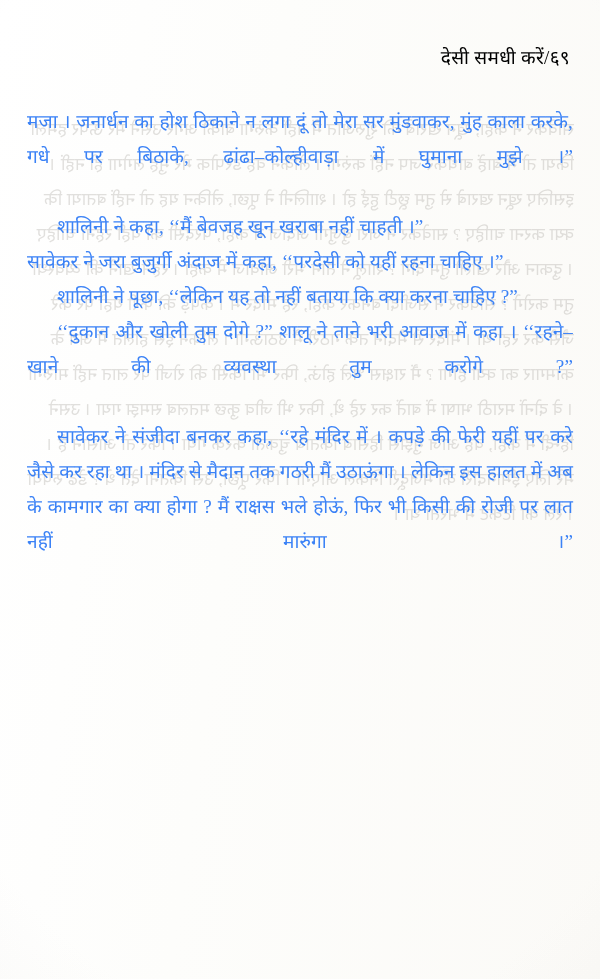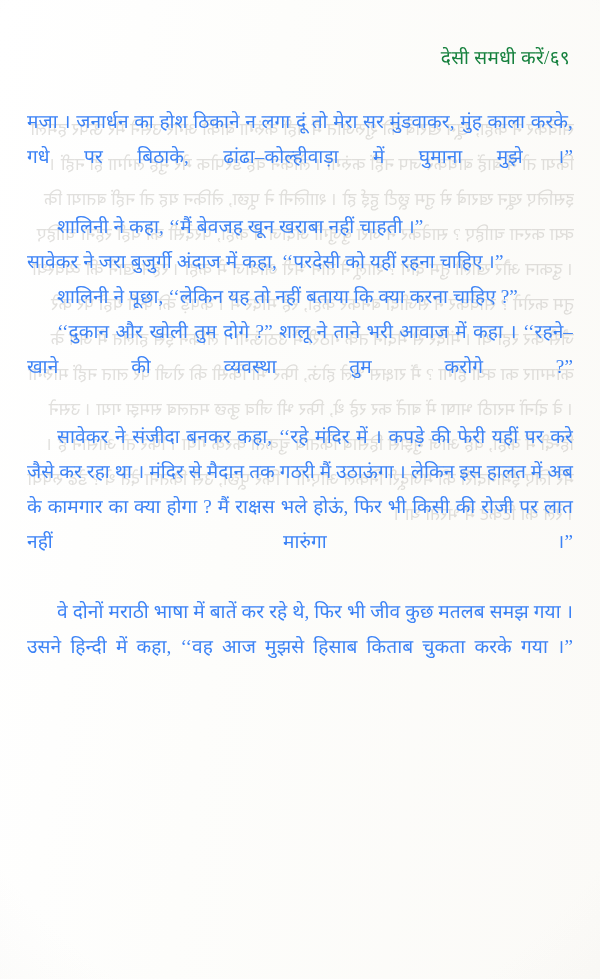--- a/index.html
+++ b/index.html
@@ -50,21 +50,21 @@
     white-space: pre-wrap;
     word-break: break-word;
   }
 
   .page-header {
     position: absolute;
     top: 44px;
     right: 30px;
     font-size: 19px;
     line-height: 28px;
-    color: #15803d;
+    color: #000000;
     letter-spacing: 0.3px;
     white-space: nowrap;
   }
 
   .body-text {
     position: absolute;
     left: 27px;
     top: 104px;
     width: 546px;
     color: #3b82f6;
@@ -107,17 +107,16 @@
 
   <div class="page-header">देसी समधी करें/६९</div>
 
   <div class="body-text">
     <p class="para flush">मजा । जनार्धन का होश ठिकाने न लगा दूं तो मेरा सर मुंडवाकर, मुंह काला करके, गधे पर बिठाके, ढांढा–कोल्हीवाड़ा में घुमाना मुझे ।”</p>
     <p class="para indent noexpand">शालिनी ने कहा, ‘‘मैं बेवजह खून खराबा नहीं चाहती ।”</p>
     <p class="para flush noexpand">सावेकर ने जरा बुजुर्गी अंदाज में कहा, ‘‘परदेसी को यहीं रहना चाहिए ।”</p>
     <p class="para indent noexpand">शालिनी ने पूछा, ‘‘लेकिन यह तो नहीं बताया कि क्या करना चाहिए ?”</p>
     <p class="para indent">‘‘दुकान और खोली तुम दोगे ?” शालू ने ताने भरी आवाज में कहा । ‘‘रहने–खाने की व्यवस्था तुम करोगे ?”</p>
     <p class="para indent">सावेकर ने संजीदा बनकर कहा, ‘‘रहे मंदिर में । कपड़े की फेरी यहीं पर करे जैसे कर रहा था । मंदिर से मैदान तक गठरी मैं उठाऊंगा । लेकिन इस हालत में अब के कामगार का क्या होगा ? मैं राक्षस भले होऊं, फिर भी किसी की रोजी पर लात नहीं मारुंगा ।”</p>
-    <p class="para indent">वे दोनों मराठी भाषा में बातें कर रहे थे, फिर भी जीव कुछ मतलब समझ गया । उसने हिन्दी में कहा, ‘‘वह आज मुझसे हिसाब किताब चुकता करके गया ।”</p>
 
   </div>
 
 </div>
 
 </body></html>

